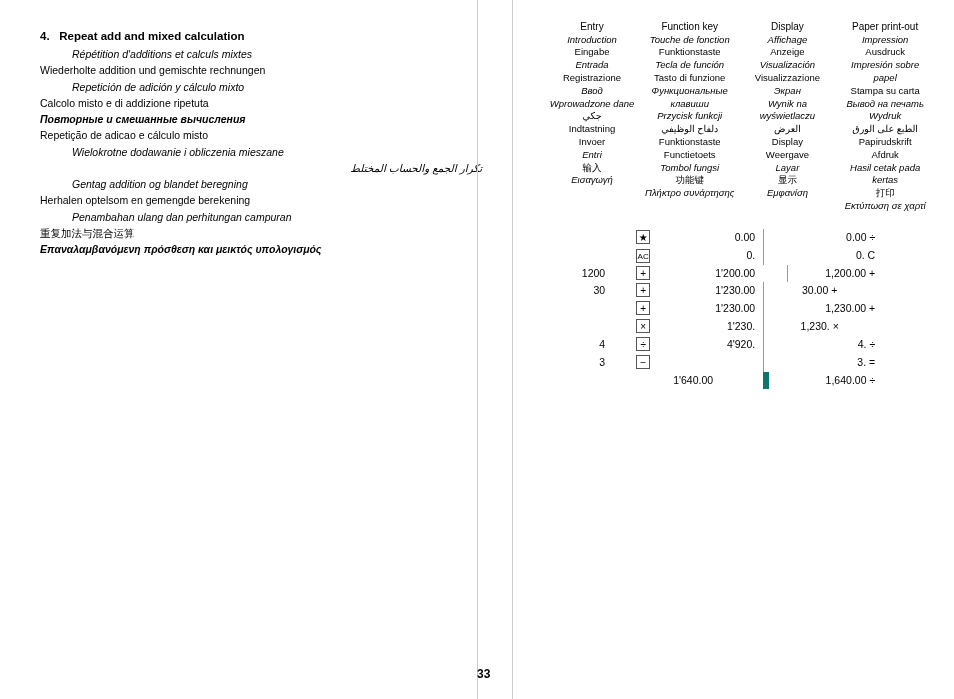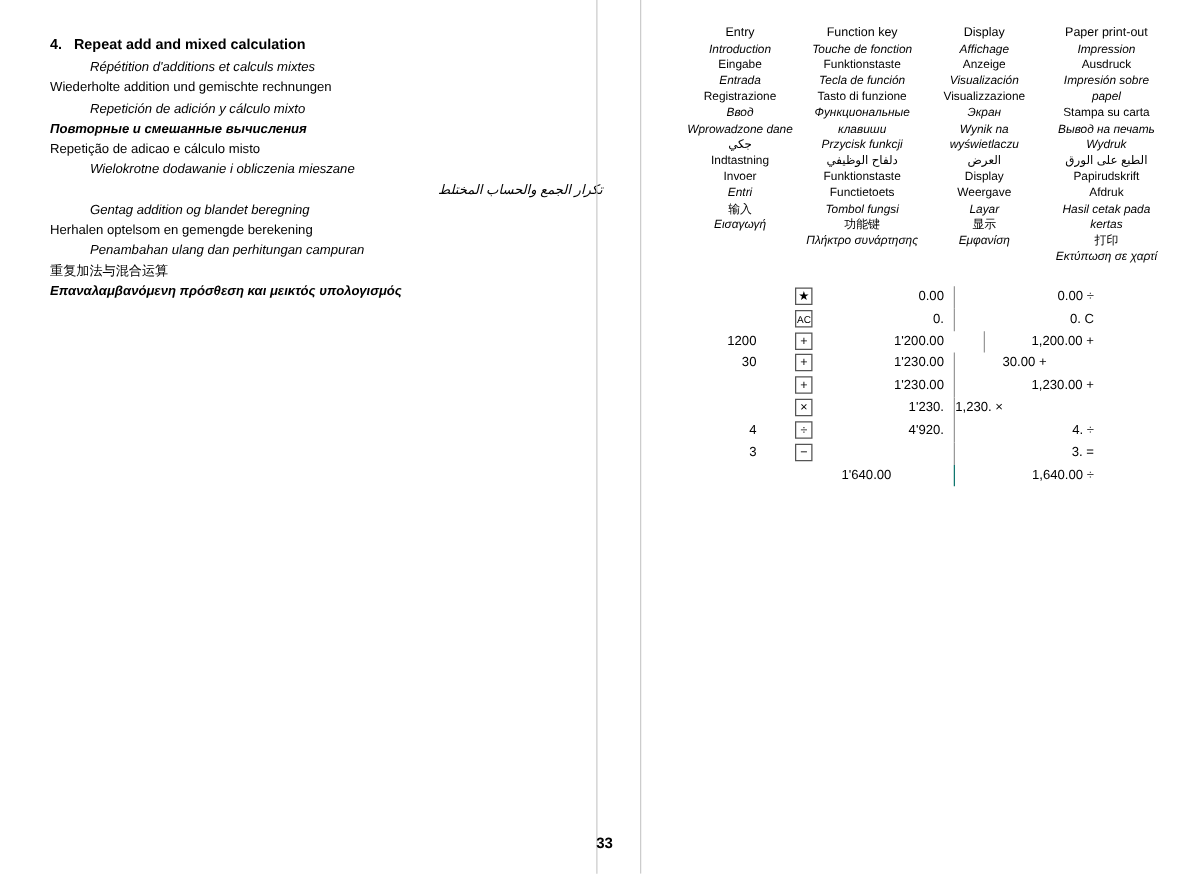--- a/index.html
+++ b/index.html
@@ -122,20 +122,21 @@
   <div class="left-column">
     <div class="section-title">
       <span>4.</span>
       &nbsp;
       <span>Repeat add and mixed calculation</span>
     </div>
     <ul class="multilang-list">
       <li class="italic">Répétition d'additions et calculs mixtes</li>
       <li>Wiederholte addition und gemischte rechnungen</li>
       <li class="italic">Repetición de adición y cálculo mixto</li>
+      <li>Calcolo misto e di addizione ripetuta</li>
       <li class="bold-italic">Повторные и смешанные вычисления</li>
       <li>Repetição de adicao e cálculo misto</li>
       <li class="italic">Wielokrotne dodawanie i obliczenia mieszane</li>
       <li style="direction:rtl; text-align:right;font-style:italic;">تكرار الجمع والحساب المختلط</li>
       <li class="italic">Gentag addition og blandet beregning</li>
       <li>Herhalen optelsom en gemengde berekening</li>
       <li class="italic">Penambahan ulang dan perhitungan campuran</li>
       <li>重复加法与混合运算</li>
       <li class="bold-italic">Επαναλαμβανόμενη πρόσθεση και μεικτός υπολογισμός</li>
     </ul>
@@ -233,34 +234,34 @@
         <div style="text-align:center; padding-right:8px; border-left:1px solid #999;">30.00 +</div>
 
         <div style="text-align:right; padding-right:8px;"></div>
         <div style="text-align:center;"><span class="btn-symbol">+</span></div>
         <div style="text-align:right; padding-right:8px;">1'230.00</div>
         <div style="text-align:right; padding-right:8px; border-left:1px solid #999;">1,230.00 +</div>
 
         <div style="text-align:right; padding-right:8px;"></div>
         <div style="text-align:center;"><span class="btn-symbol">×</span></div>
         <div style="text-align:right; padding-right:8px;">1'230.</div>
-        <div style="text-align:left; padding-right:8px; border-left:1px solid #999;">1,230. ×</div>
+        <div style="text-align:center; padding-right:8px; border-left:1px solid #999;">1,230. ×</div>
 
         <div style="text-align:right; padding-right:8px;">4</div>
         <div style="text-align:center;"><span class="btn-symbol">÷</span></div>
         <div style="text-align:right; padding-right:8px;">4'920.</div>
         <div style="text-align:right; padding-right:8px; border-left:1px solid #999;">4. ÷</div>
 
         <div style="text-align:right; padding-right:8px;">3</div>
         <div style="text-align:center;"><span class="btn-symbol">−</span></div>
         <div style="text-align:right; padding-right:8px;"></div>
         <div style="text-align:right; padding-right:8px; border-left:1px solid #999;">3. =</div>
 
         <div style="text-align:right; padding-right:8px;"></div>
         <div style="text-align:center;"></div>
         <div style="text-align:left; padding-right:8px;">1'640.00</div>
-        <div style="text-align:right; padding-right:8px; border-left:1px solid #0f766e;">1,640.00 ÷</div>
+        <div style="text-align:right; padding-right:8px; border-left:6px solid #0f766e;">1,640.00 ÷</div>
       </div>
     </div>
   </div>
 
   <div class="page-number">33</div>
 </div>
 
 </body></html>

